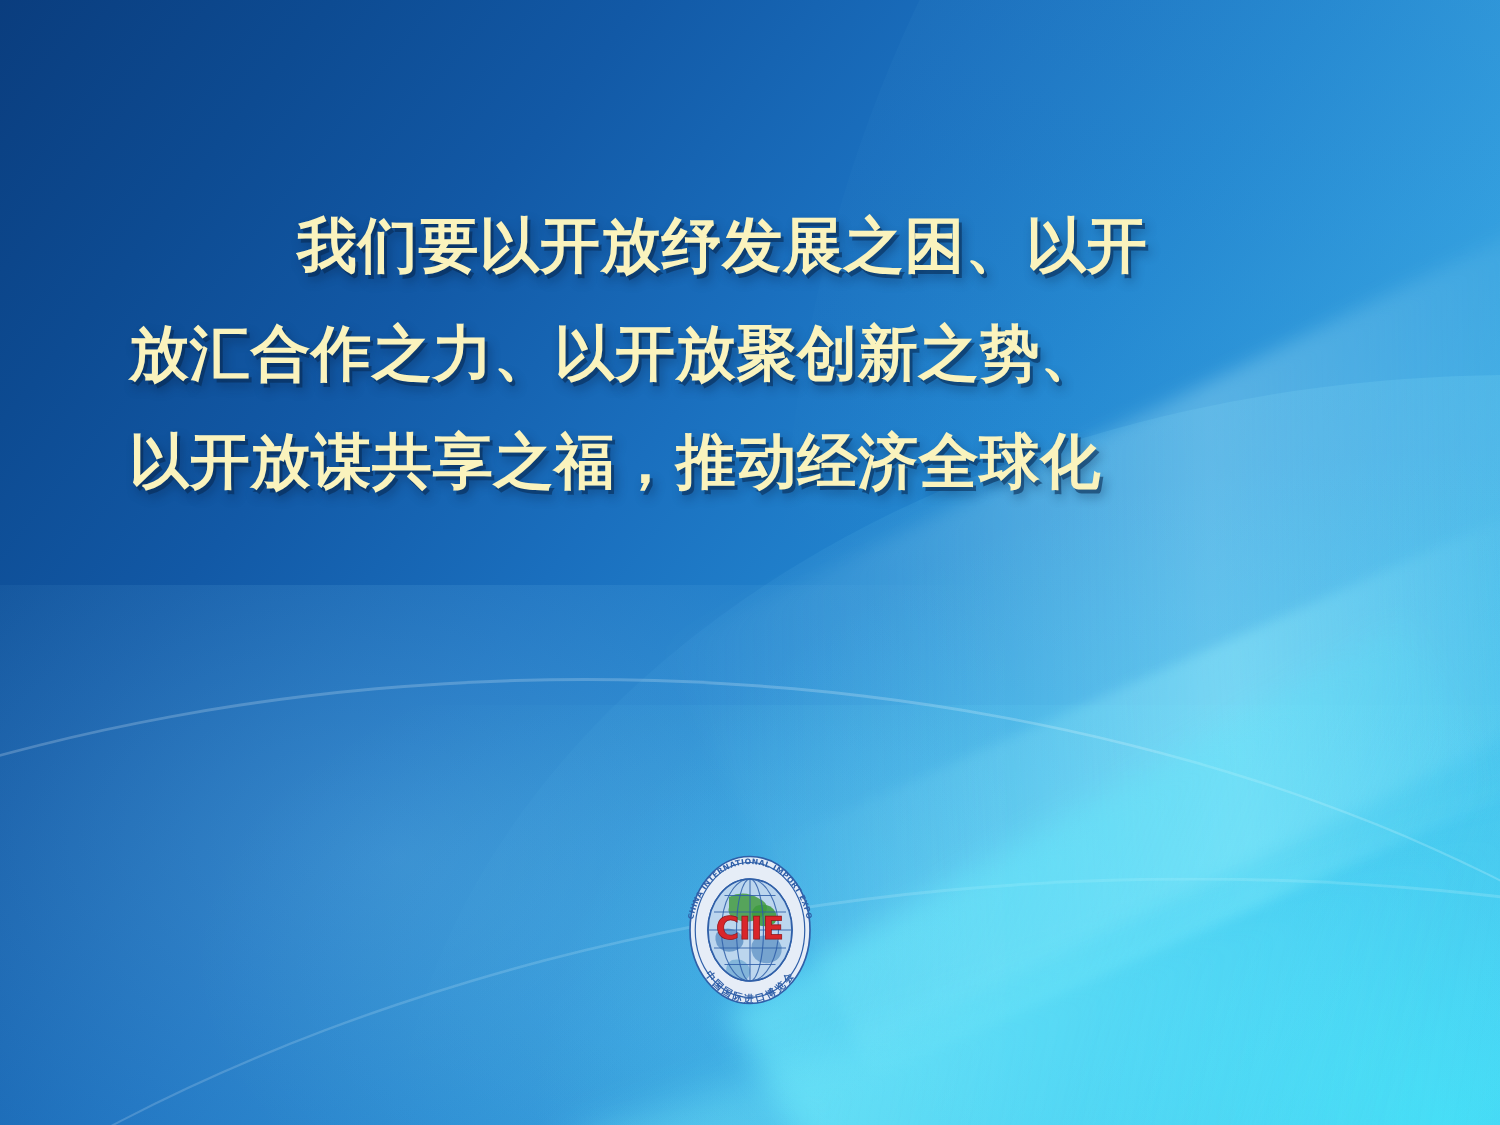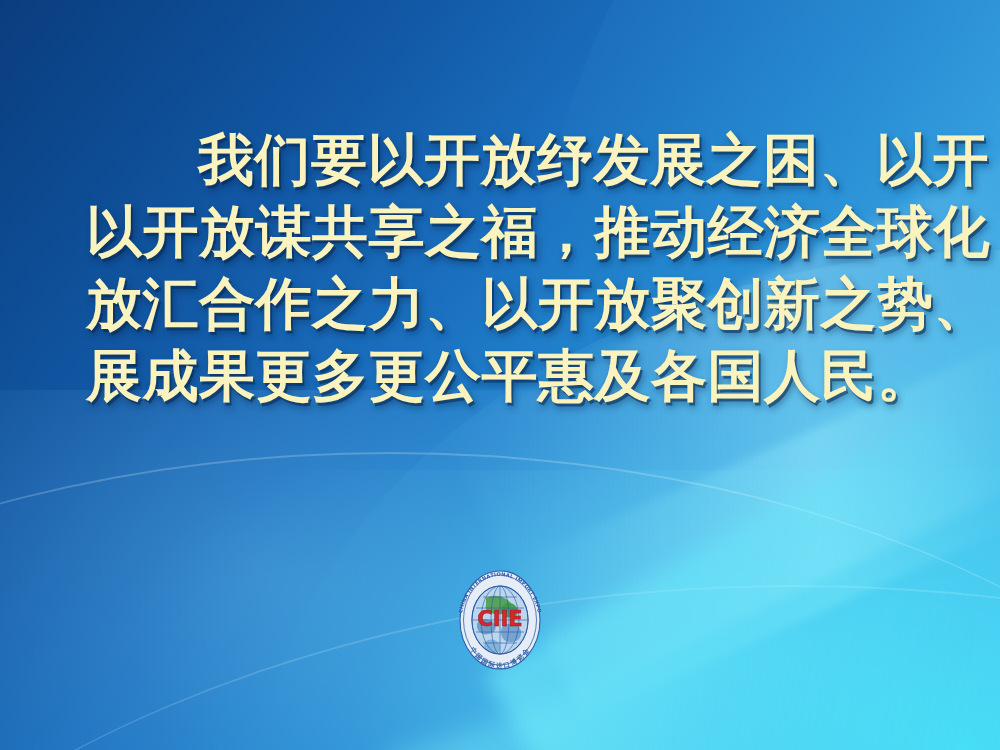--- a/index.html
+++ b/index.html
@@ -123,29 +123,29 @@
 
   
   #quote {
     position: absolute;
     left: 86px;
     top: 128px;
     width: 820px;
   }
   .qline {
     color: #faf3bd;
-    font-size: 56px;
+    font-size: 40px;
     line-height: 72px;
     font-weight: 700;
     letter-spacing: 0.5px;
     white-space: nowrap;
     text-shadow:
       2px 3px 0 rgba(8,40,80,0.55),
       3px 5px 7px rgba(6,32,66,0.42);
-    font-family: Liberation Mono, monospace;
+    font-family: Liberation Sans, sans-serif;
   }
   .qline.indent { text-indent: 112px; }
   .qline.last { white-space: nowrap; }
 
   
   #logo-wrap {
     position: absolute;
     left: 50%;
     top: 568px;
     transform: translateX(-50%);
@@ -169,23 +169,22 @@
     <div class="arc-line"></div>
     <div class="arc-line2"></div>
     <div class="streak streak-3"></div>
     <div class="streak streak-4"></div>
     <div class="glow-bl"></div>
     <div class="glow-bc"></div>
   </div>
 
   <div id="quote">
     <div class="qline indent">我们要以开放纾发展之困、以开</div>
+    <div class="qline">放汇合作之力、以开放聚创新之势、</div>
     <div class="qline">以开放谋共享之福，推动经济全球化</div>
-    <div class="qline">放汇合作之力、以开放聚创新之势、</div>
-    <div class="qline last">展成果更多更公平惠及各国人民。</div>
   </div>
 
   <div id="logo-wrap">
     <svg id="logo" viewBox="0 0 96 104">
       <defs>
 
         <path id="arcTop" d="M 9,56 A 39,48 0 0 1 87,56" fill="none"></path>
         <path id="arcBot" d="M 11,54 A 37,46 0 0 0 85,54" fill="none"></path>
         <clipPath id="globeClip">
           <ellipse cx="48" cy="52" rx="28" ry="34"></ellipse>

